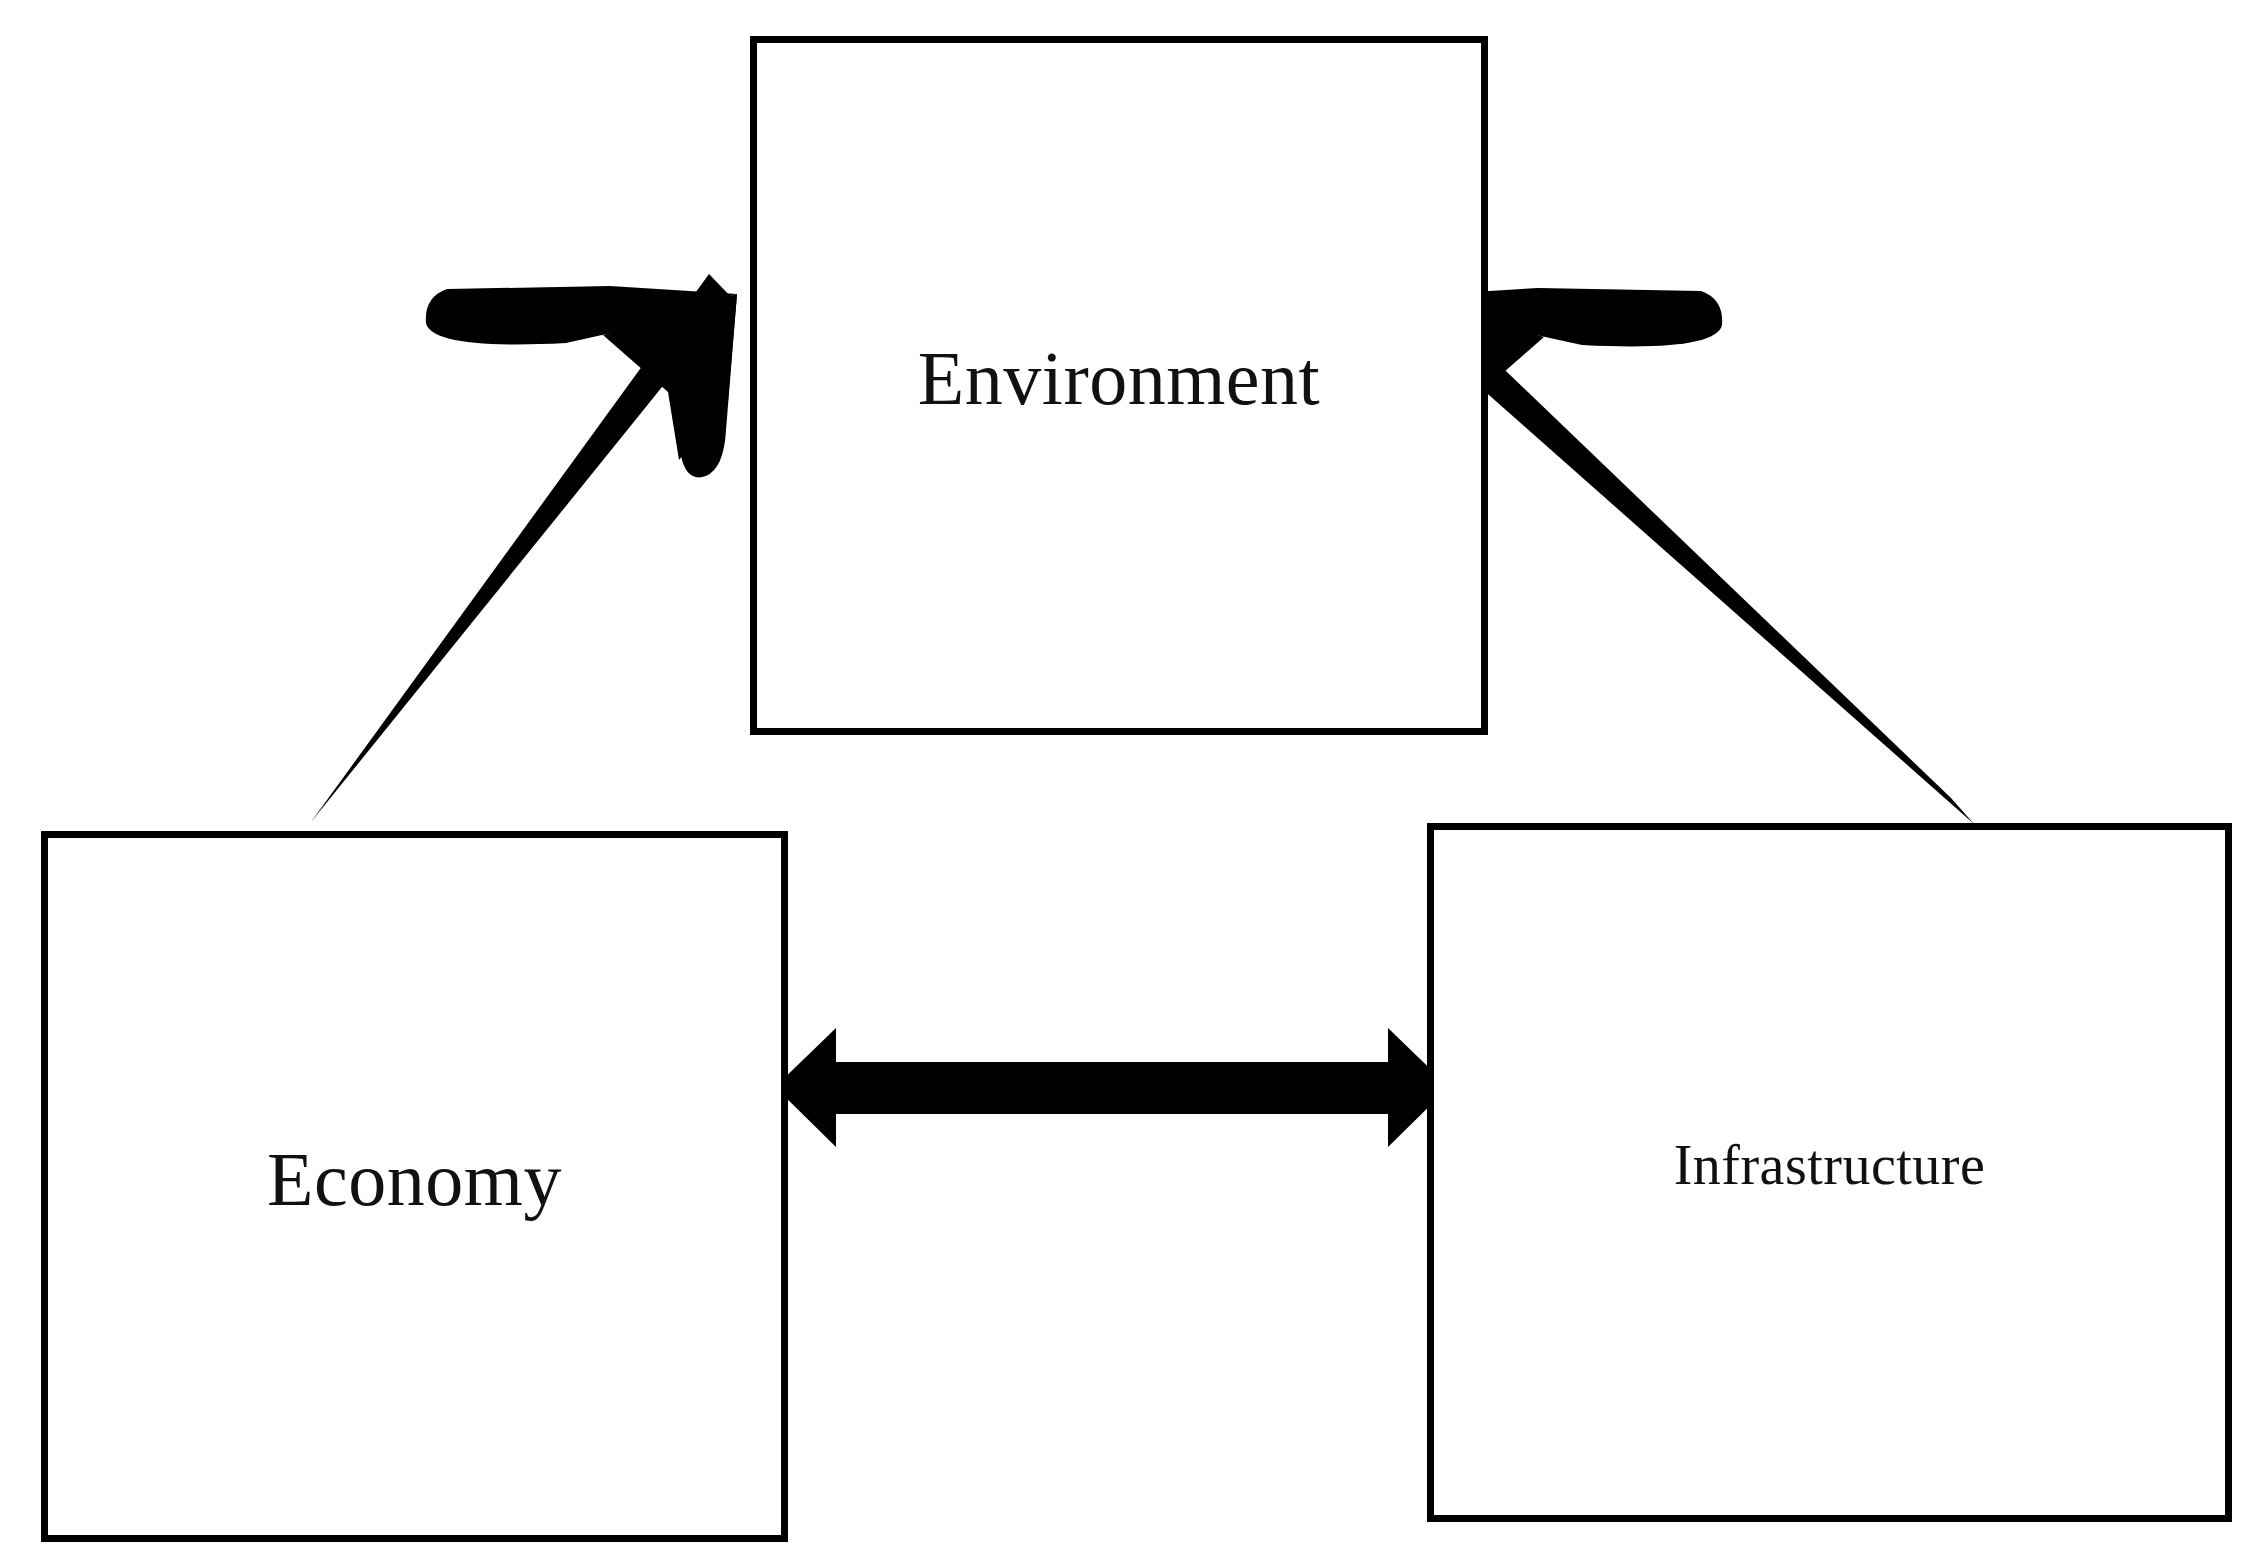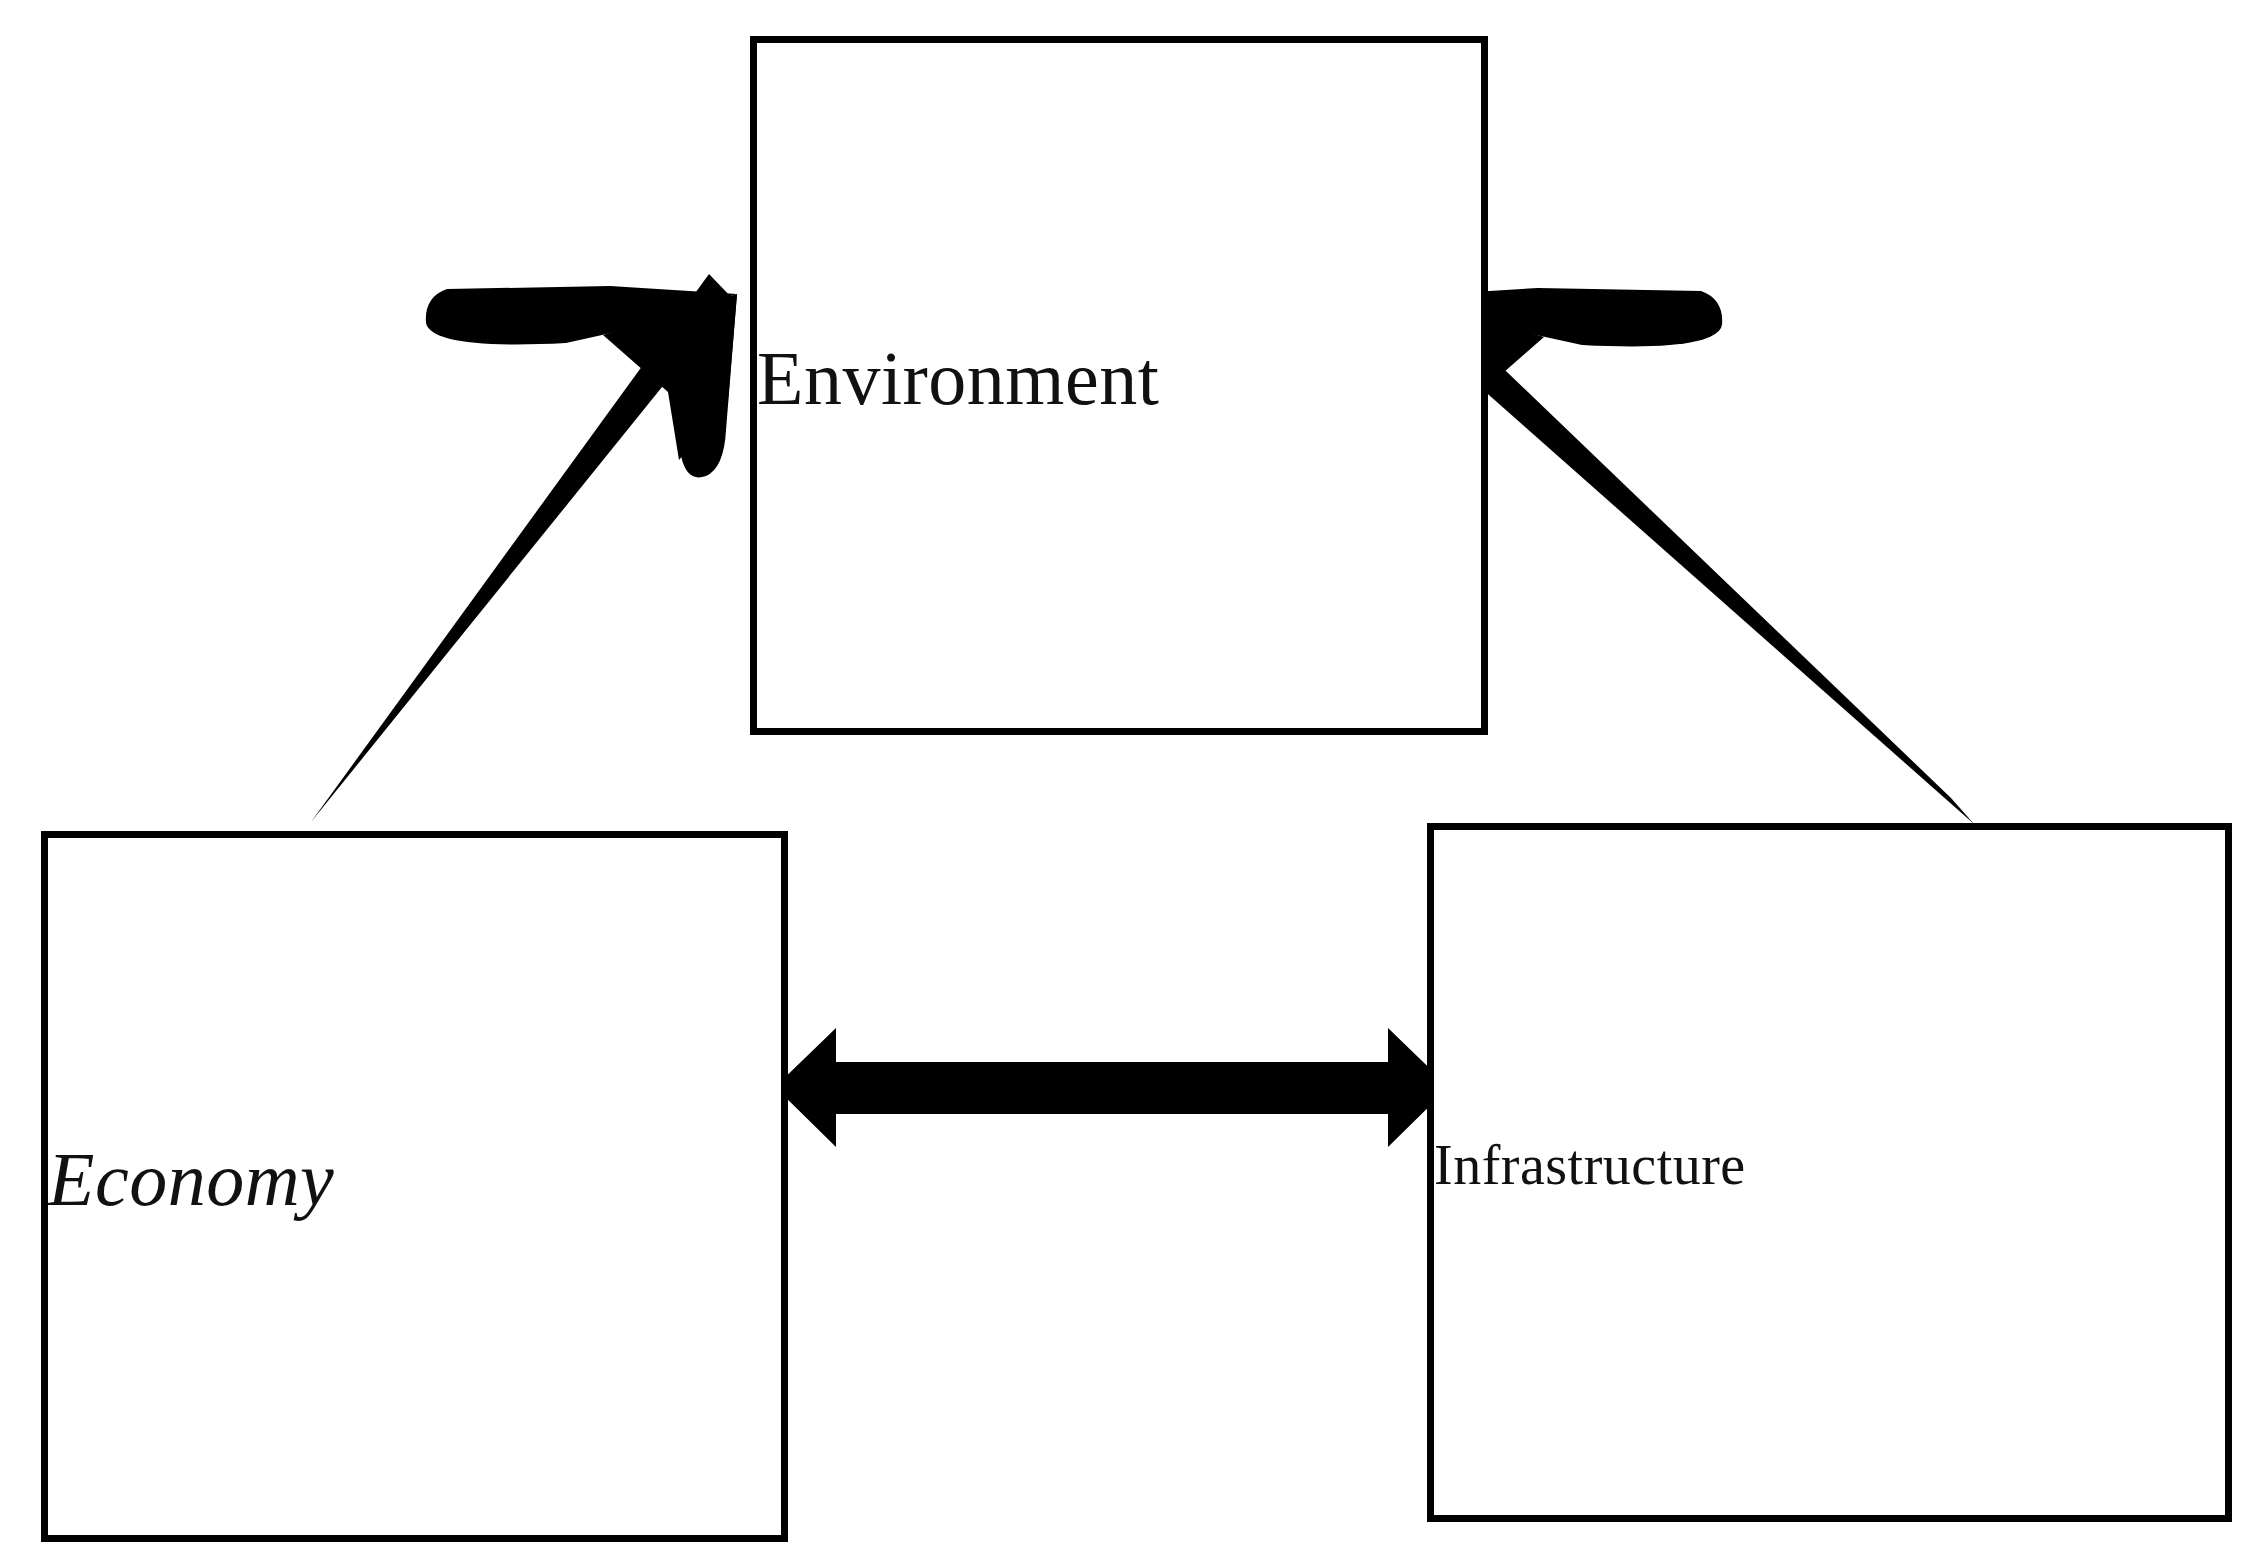--- a/index.html
+++ b/index.html
@@ -16,20 +16,21 @@
     overflow: hidden;
     font-family: "Liberation Serif", "DejaVu Serif", serif;
   }
   .node-box {
     position: absolute;
     box-sizing: border-box;
     background: #ffffff;
     border: 7px solid #000000;
     display: flex;
     align-items: center;
+    justify-content: center;
   }
   .node-label {
     color: #111111;
     font-family: "Liberation Serif", "DejaVu Serif", serif;
     font-weight: 400;
     letter-spacing: 0.5px;
     line-height: 1;
     white-space: nowrap;
   }
 
@@ -43,21 +44,20 @@
   #box-environment .node-label {
     font-size: 76px;
     transform: translateY(-8px);
   }
 
   #box-economy {
     left: 41px;
     top: 831px;
     width: 747px;
     height: 711px;
-    font-style: italic;
   }
   #box-economy .node-label {
     font-size: 76px;
     transform: translateY(-8px);
   }
 
   #box-infrastructure {
     left: 1427px;
     top: 823px;
     width: 805px;

